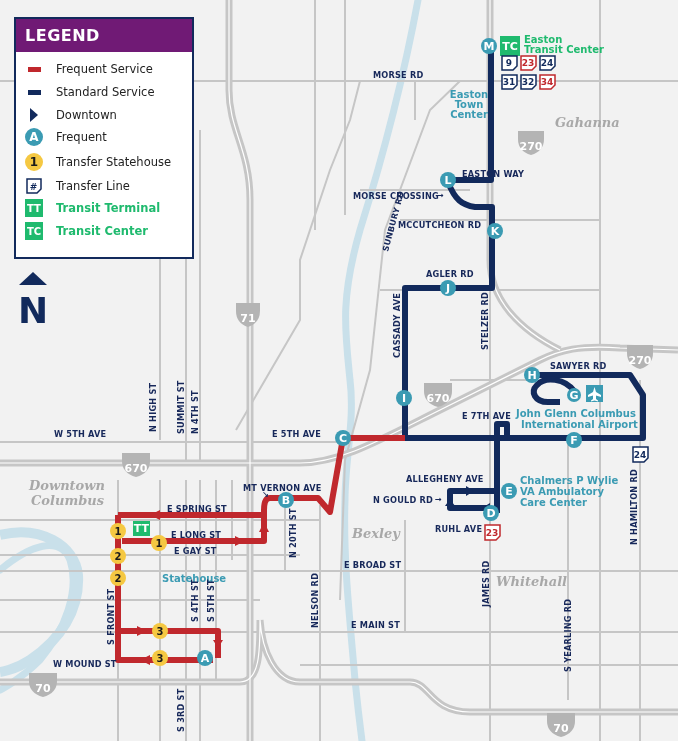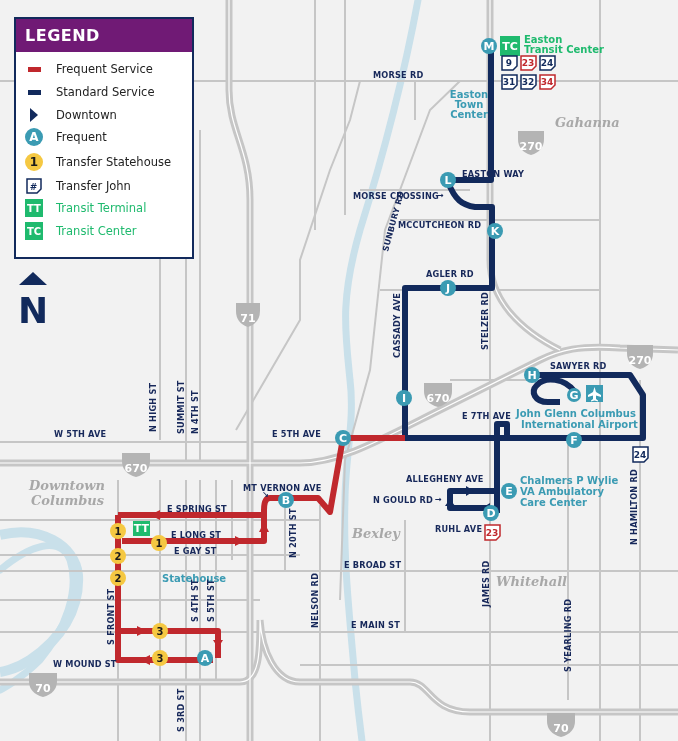--- a/index.html
+++ b/index.html
@@ -12,21 +12,21 @@
   .tp-text{font-family:"DejaVu Sans",sans-serif;font-weight:bold;font-size:11px;fill:#fff;text-anchor:middle;dominant-baseline:central;}
   .tt-text{font-family:"DejaVu Sans",sans-serif;font-weight:bold;font-size:10px;fill:#1a1a1a;text-anchor:middle;dominant-baseline:central;}
   .shield-text{font-family:"DejaVu Sans",sans-serif;font-weight:bold;font-size:11px;fill:#fff;text-anchor:middle;}
   .xfer-text{font-family:"DejaVu Sans",sans-serif;font-weight:bold;font-size:9px;text-anchor:middle;dominant-baseline:central;}
 
   #legend{position:absolute;left:14px;top:17px;width:180px;height:242px;background:#fff;border:2px solid #122a5c;box-sizing:border-box;}
   #legend .lg-head{background:#701a75;color:#fff;font-family:"DejaVu Sans",sans-serif;font-weight:bold;font-size:16px;height:33px;line-height:34px;padding-left:9px;letter-spacing:0.5px;}
   #legend .lg-row{position:absolute;left:0;height:20px;width:176px;display:flex;align-items:center;}
   #legend .lg-ico{width:28px;display:flex;justify-content:center;align-items:center;margin-left:4px;}
   #legend .lg-lbl{font-family:"DejaVu Sans",sans-serif;font-size:11.5px;color:#222;margin-left:8px;white-space:nowrap;}
-  #legend .lg-lbl.green-lbl{color:#1fba6e;font-weight:normal;}
+  #legend .lg-lbl.green-lbl{color:#1fba6e;font-weight:bold;}
   .bar{width:13px;height:5px;}
   .circ{width:18px;height:18px;border-radius:50%;display:flex;align-items:center;justify-content:center;font-family:"DejaVu Sans",sans-serif;font-weight:bold;font-size:12px;}
   .sq{width:18px;height:18px;display:flex;align-items:center;justify-content:center;background:#1fba6e;color:#fff;font-family:"DejaVu Sans",sans-serif;font-weight:bold;font-size:10px;}
   #north{position:absolute;left:18px;top:272px;width:30px;height:52px;}
 </style>
 </head>
 <body>
 
 <svg id="map" viewBox="0 0 678 741" xmlns="http://www.w3.org/2000/svg">
 
@@ -371,21 +371,21 @@
       </span>
     <span class="lg-lbl">Transfer Statehouse</span>
   </div>
   <div class="lg-row" style="top:157px">
     <span class="lg-ico">
       <svg width="18" height="18">
         <path d="M2,2 h14 v10 l-4,4 h-10 z" fill="#fff" stroke="#122a5c" stroke-width="1.5"></path>
         <text x="8.5" y="12.5" font-family="DejaVu Sans, sans-serif" font-weight="bold" font-size="9" fill="#122a5c" text-anchor="middle">#</text>
       </svg>
     </span>
-    <span class="lg-lbl">Transfer John</span>
+    <span class="lg-lbl">Transfer Line</span>
   </div>
   <div class="lg-row" style="top:179px">
     <span class="lg-ico">
         <span class="sq">TT</span>
       </span>
     <span class="lg-lbl green-lbl">Transit Terminal</span>
   </div>
   <div class="lg-row" style="top:202px">
     <span class="lg-ico">
         <span class="sq">TC</span>

